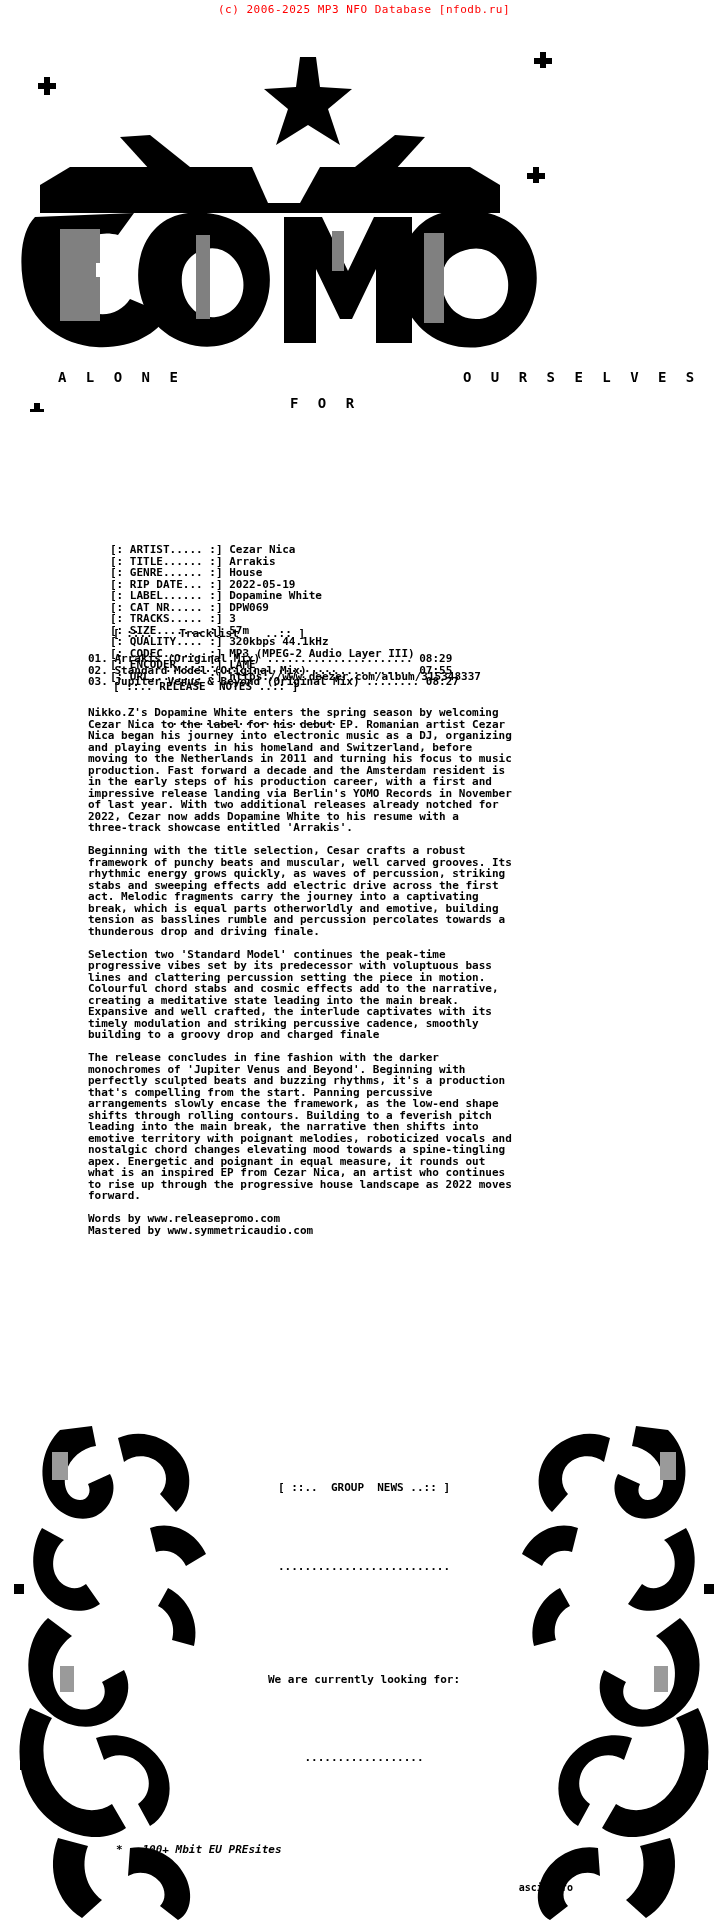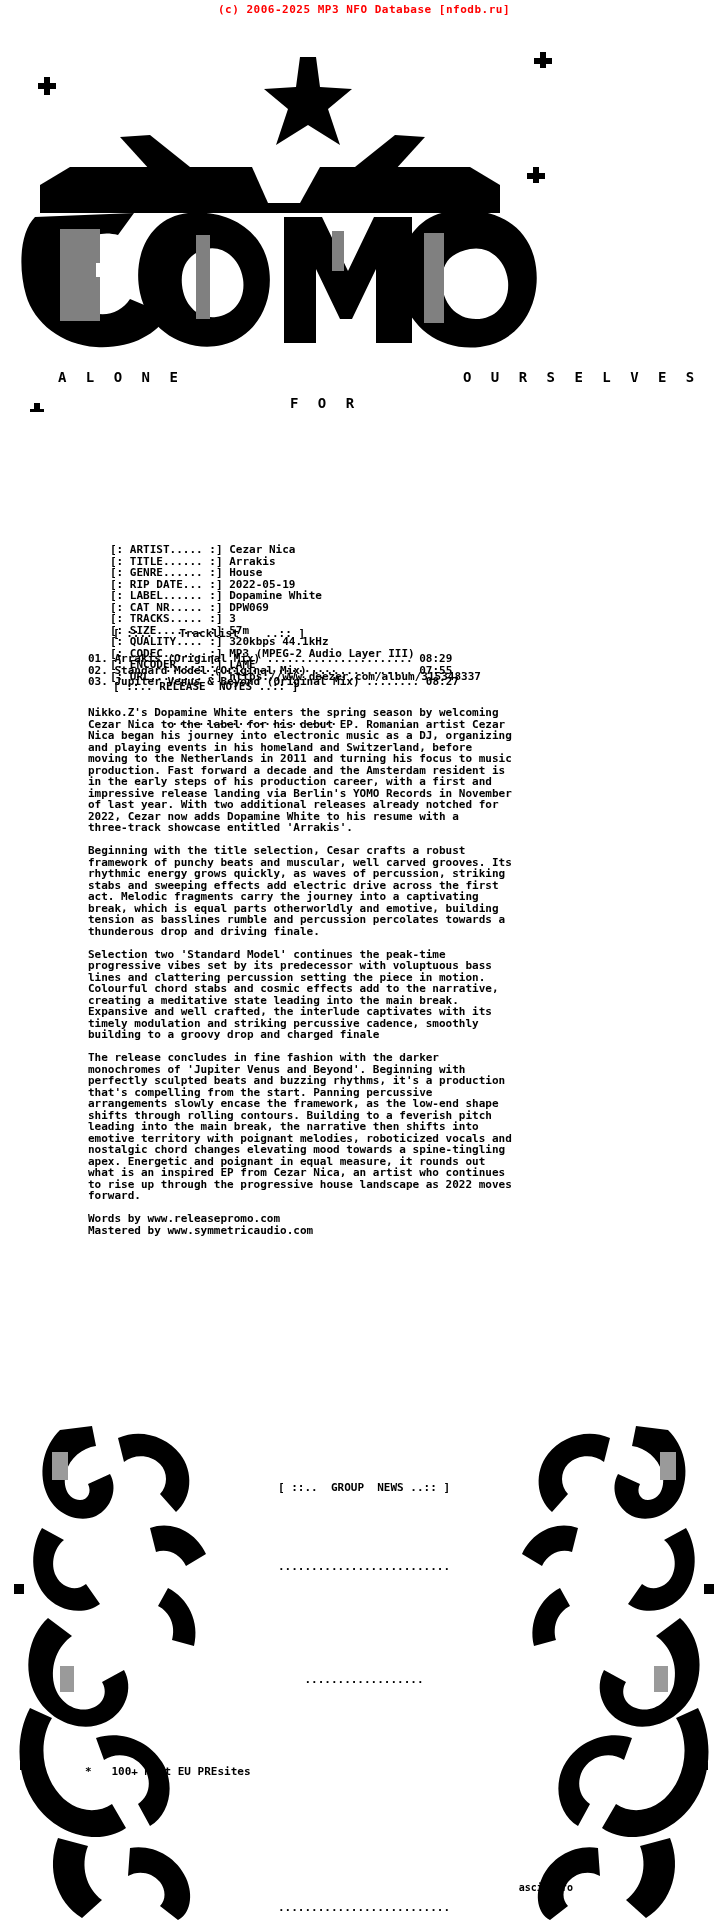--- a/index.html
+++ b/index.html
@@ -19,21 +19,21 @@
     width: 728px;
     height: 1920px;
     position: relative;
   }
   
   .copyright-bar {
     width: 100%;
     text-align: center;
     color: #ff0000;
     font-size: 11px;
-    font-weight: bold;
+    font-weight: normal;
     letter-spacing: 0.5px;
     line-height: 14px;
     padding-top: 3px;
     white-space: pre;
     font-family: "DejaVu Sans Mono", "Liberation Mono", monospace;
   }
   
   .logo-wrap {
     position: relative;
     width: 728px;
@@ -103,21 +103,21 @@
     top: 1855px;
     font-family: "DejaVu Sans Mono", "Liberation Mono", monospace;
     font-size: 10px;
     line-height: 13px;
     white-space: pre;
     font-weight: bold;
     color: #000;
     text-align: center;
   }
   .news-line { text-align: center; margin-top: 44px; }
-  .news-item { padding-left: 85px; }
+  .news-item { padding-left: 116px; font-style: italic; }
 </style>
 </head>
 <body>
 
 <div class="page">
 
   <div class="copyright-bar">(c) 2006-2025 MP3 NFO Database [nfodb.ru]</div>
 
   <div class="logo-wrap">
     <div class="logo-svg-holder">
@@ -308,20 +308,21 @@
         <rect x="60" y="258" width="14" height="26"></rect>
         <rect x="654" y="258" width="14" height="26"></rect>
       </g>
     </svg>
   </div>
 
   <div class="block news-block mono">
     <div class="news-line">[ ::..  GROUP  NEWS ..:: ]</div>
     <div class="news-line">..........................</div>
     <div style="height:11.5px"></div>
+    <div class="news-line">We are currently looking for:</div>
     <div class="news-line">..................</div>
     <div style="height:34.5px"></div>
     <div class="news-item">*   100+ Mbit EU PREsites</div>
     <div style="height:34.5px"></div>
     <div class="news-line">..........................</div>
     <div style="height:46px"></div>
     <div class="news-line">[ ::.. GROUP  GREETS ..::]</div>
     
   </div>
 

